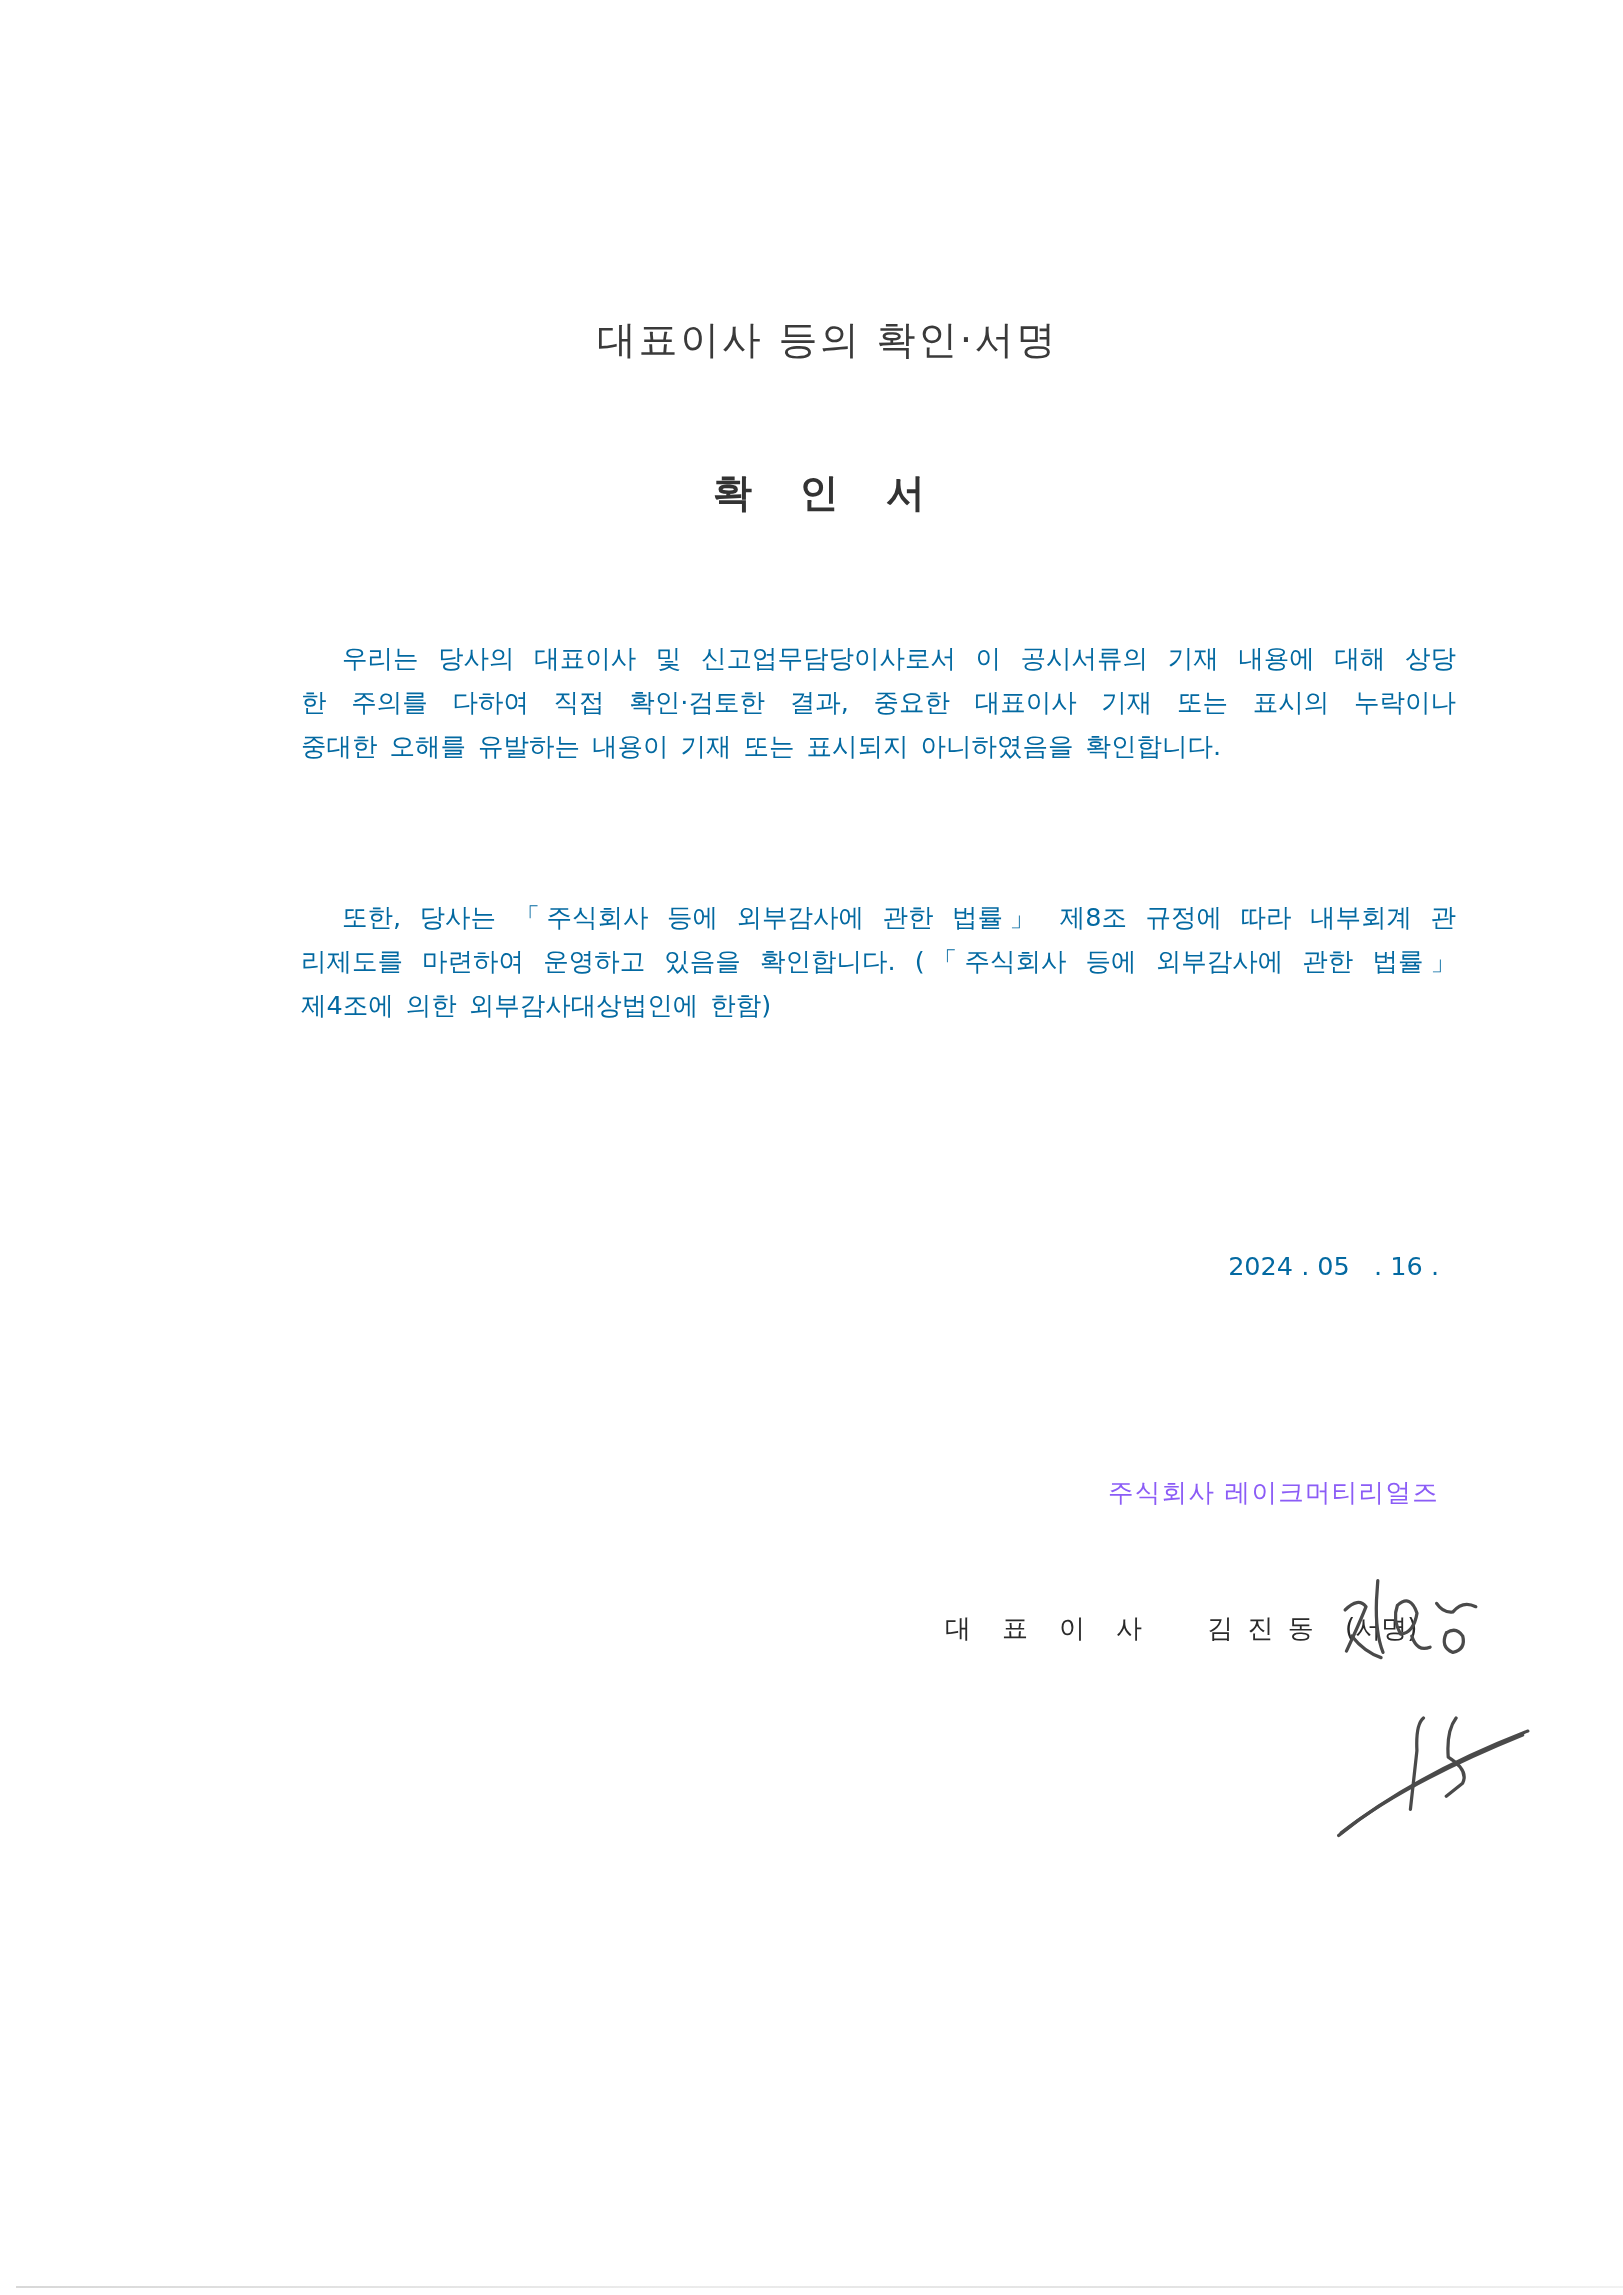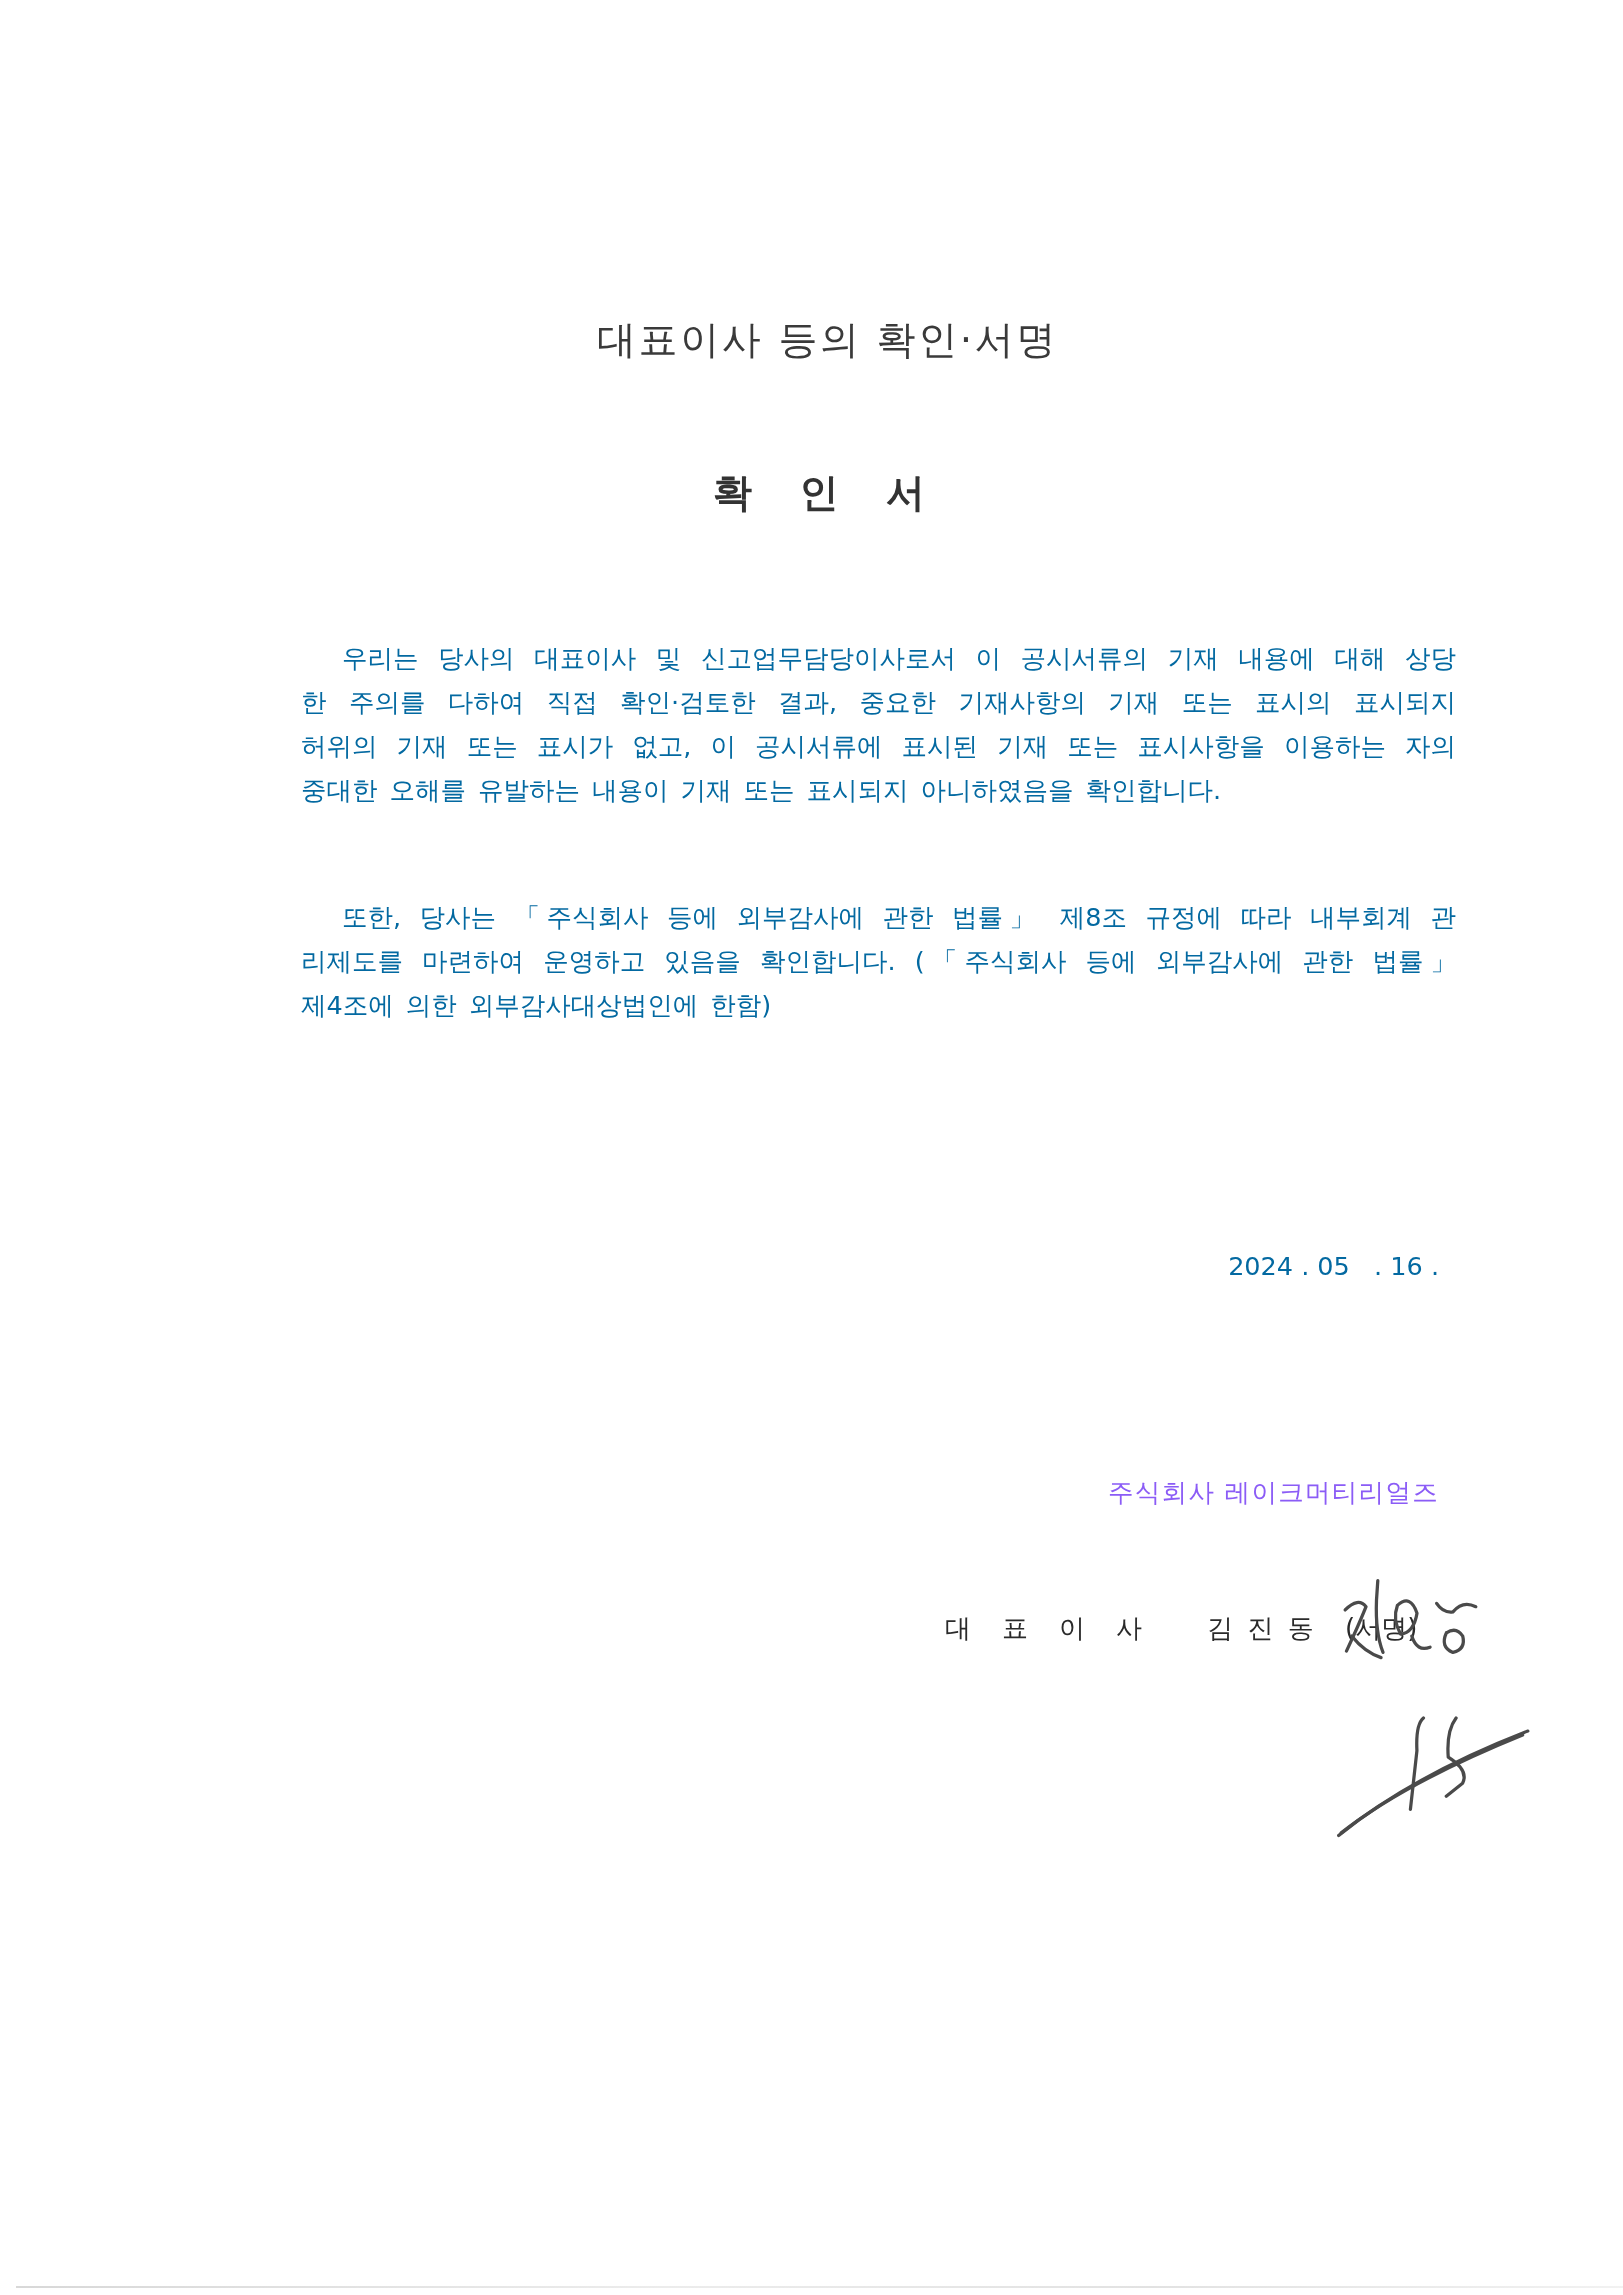--- a/index.html
+++ b/index.html
@@ -107,22 +107,21 @@
 <body>
 
 <div class="page">
 
   <div class="title">대표이사 등의 확인·서명</div>
 
   <div class="subtitle">확 인 서</div>
 
   <div class="para p1">
     <span class="line indent">우리는 당사의 대표이사 및 신고업무담당이사로서 이 공시서류의 기재 내용에 대해 상당</span>
-    <span class="line">한 주의를 다하여 직접 확인·검토한 결과, 중요한 기재사항의 기재 또는 표시의 표시되지</span>
-    <span class="line">허위의 기재 또는 표시가 없고, 이 공시서류에 표시된 기재 또는 표시사항을 이용하는 자의</span>
+    <span class="line">한 주의를 다하여 직접 확인·검토한 결과, 중요한 대표이사 기재 또는 표시의 누락이나</span>
     <span class="line last">중대한 오해를 유발하는 내용이 기재 또는 표시되지 아니하였음을 확인합니다.</span>
   </div>
 
   <div class="para p2">
     <span class="line indent">또한, 당사는 「주식회사 등에 외부감사에 관한 법률」 제8조 규정에 따라 내부회계 관</span>
     <span class="line">리제도를 마련하여 운영하고 있음을 확인합니다. (「주식회사 등에 외부감사에 관한 법률」</span>
     <span class="line last">제4조에 의한 외부감사대상법인에 한함)</span>
   </div>
 
   <div class="date">2024 . 05   . 16 .</div>

